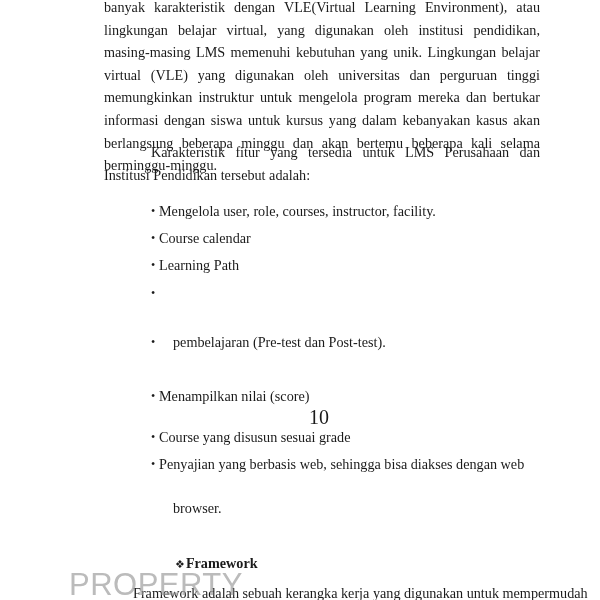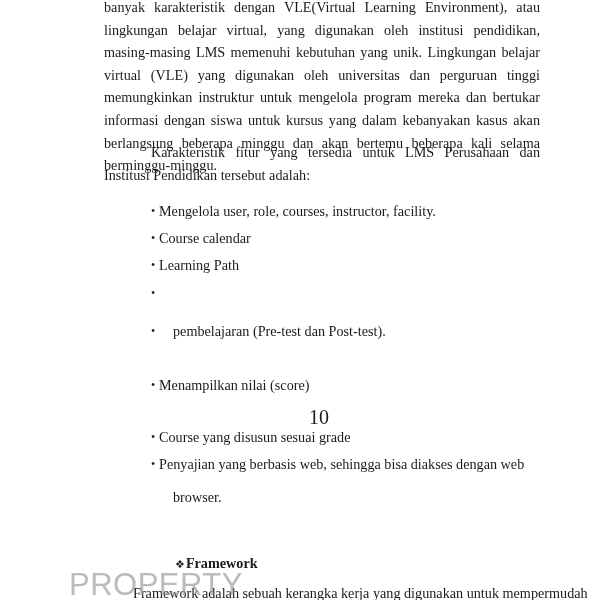--- a/index.html
+++ b/index.html
@@ -50,21 +50,21 @@
       padding-left: 8px;
       height: 27.2px;
       line-height: 22px;
     }
     .list li.wrap {
       height: 54.4px;
     }
     .list li .cont {
       display: block;
       padding-left: 14px;
-      margin-top: 11px;
+      margin-top: 22px;
     }
     .bullet {
       position: absolute;
       left: 0;
       top: 0;
       font-size: 12px;
     }
     .page-number {
       position: absolute;
       left: 309px;

